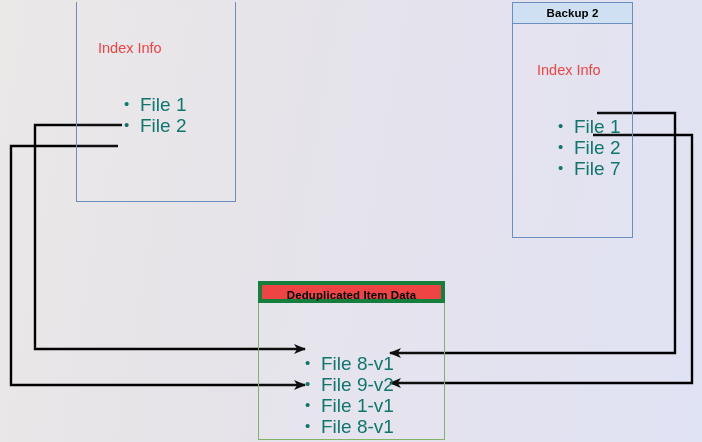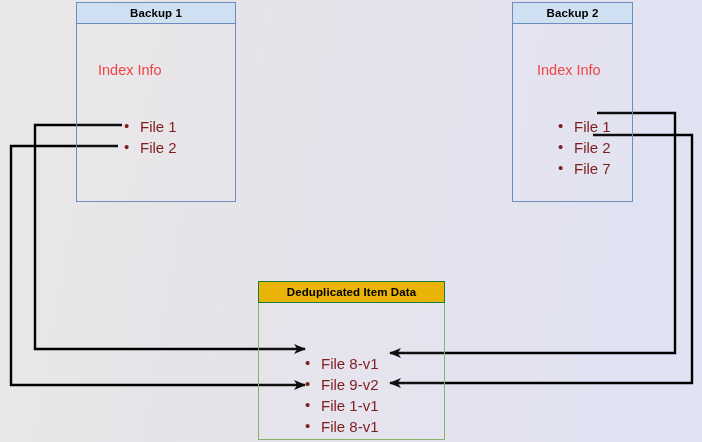--- a/index.html
+++ b/index.html
@@ -51,42 +51,42 @@
   }
   .box-blue .box-header {
     background: #CFE0F3;
     border: 1px solid #6C8EBF;
   }
   .box-blue .box-body {
     border: 1px solid #6C8EBF;
     border-top: none;
   }
   .box-green .box-header {
-    background: #eab308;
-    border: 1px solid #15803d;
+    background: #ef4444;
+    border: 4px solid #15803d;
   }
   .box-green .box-body {
     border: 1px solid #82B366;
     border-top: none;
   }
   .index-label {
     position: absolute;
     font-size: 14.5px;
     color: #ef4444;
     white-space: nowrap;
   }
   ul.file-list {
     position: absolute;
     margin: 0;
     padding: 0;
     list-style: none;
   }
   ul.file-list li {
-    font-size: 15px;
-    color: #7f1d1d;
+    font-size: 19px;
+    color: #0f766e;
     line-height: 21px;
     white-space: nowrap;
     position: relative;
     padding-left: 16px;
   }
   ul.file-list li::before {
     content: "\2022";
     position: absolute;
     left: 0;
     top: -1px;
@@ -112,31 +112,30 @@
     <polyline points="122,125 35,125 35,349 305,349" fill="none" stroke="#000000" stroke-width="2.4" stroke-linecap="butt" stroke-linejoin="miter" marker-end="url(#arrowRight)"></polyline>
 
     <polyline points="118,146 11,146 11,385 305,385" fill="none" stroke="#000000" stroke-width="2.4" stroke-linecap="butt" stroke-linejoin="miter" marker-end="url(#arrowRight)"></polyline>
 
     <polyline points="597,113 675,113 675,353 390,353" fill="none" stroke="#000000" stroke-width="2.4" stroke-linecap="butt" stroke-linejoin="miter" marker-end="url(#arrowLeft)"></polyline>
 
     <polyline points="593,135 692,135 692,383 390,383" fill="none" stroke="#000000" stroke-width="2.4" stroke-linecap="butt" stroke-linejoin="miter" marker-end="url(#arrowLeft)"></polyline>
   </svg>
 
   <div class="box box-blue" style="left:76px; top:2px; width:160px; height:200px;">
-    <div class="box-header">Backup 1</div>
     <div class="box-body">
       <div class="index-label" style="left:21px; top:38px;">Index Info</div>
       <ul class="file-list" style="left:47px; top:92px;">
         <li>File 1</li>
         <li>File 2</li>
       </ul>
     </div>
   </div>
 
-  <div class="box box-blue" style="left:472px; top:2px; width:161px; height:200px;padding-left:40px;">
+  <div class="box box-blue" style="left:472px; top:2px; width:161px; height:236px;padding-left:40px;">
     <div class="box-header">Backup 2</div>
     <div class="box-body">
       <div class="index-label" style="left:24px; top:38px;">Index Info</div>
       <ul class="file-list" style="left:45px; top:92px;">
         <li>File 1</li>
         <li>File 2</li>
         <li>File 7</li>
       </ul>
     </div>
   </div>

